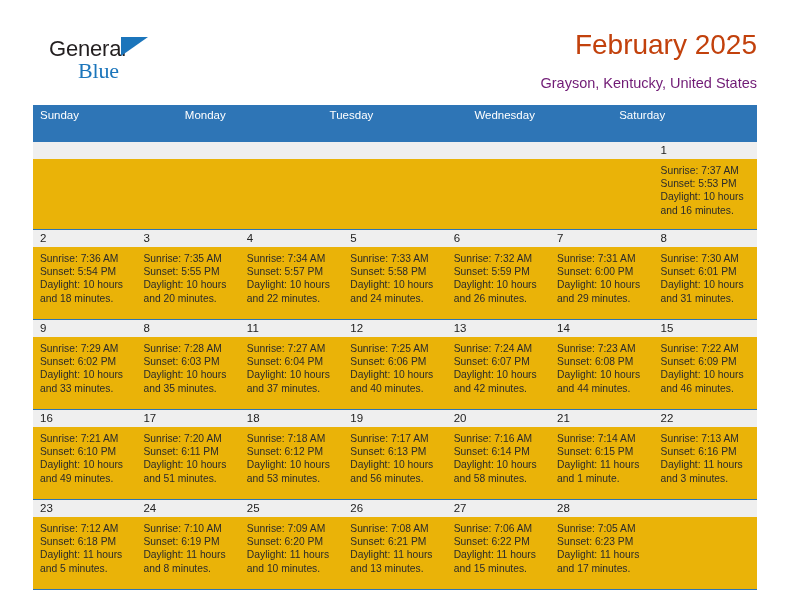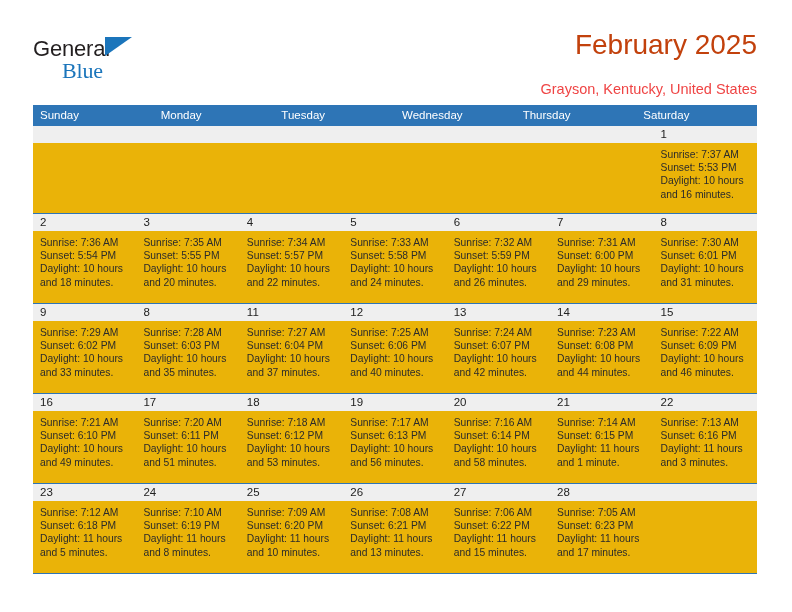--- a/index.html
+++ b/index.html
@@ -24,21 +24,21 @@
   
   .top {
     position: absolute;
     left: 33px;
     top: 28px;
     right: 35px;
     height: 72px;
   }
   .logo {
     position: absolute;
-    left: 0;
+    left: 16px;
     top: 8px;
     width: 140px;
     height: 54px;
   }
   .logo-general {
     position: absolute;
     left: 0;
     top: 0;
     font-size: 22px;
     letter-spacing: -0.2px;
@@ -70,38 +70,38 @@
     text-align: right;
   }
   .month-title {
     font-size: 28px;
     color: #c2410c;
     line-height: 34px;
     white-space: nowrap;
   }
   .location {
     font-size: 14.5px;
-    color: #ef4444;
+    color: #701a75;
     line-height: 22px;
-    margin-top: 16px;
+    margin-top: 10px;
     white-space: nowrap;
   }
 
   
   .calendar {
     position: absolute;
     left: 33px;
     top: 105px;
     width: 724px;
   }
   .weekday-row {
     display: flex;
     width: 100%;
     background: #2e75b6;
-    height: 21px;
+    height: 37px;
   }
   .weekday {
     flex: 1 1 0;
     color: #ffffff;
     font-size: 11.5px;
     line-height: 21px;
     padding-left: 7px;
     box-sizing: border-box;
     overflow: hidden;
     white-space: nowrap;
@@ -167,21 +167,20 @@
     </div>
 
   </div>
 
   <div class="calendar">
     <div class="weekday-row" id="weekday-row">
         <div class="weekday">Sunday</div>
         <div class="weekday">Monday</div>
         <div class="weekday">Tuesday</div>
         <div class="weekday">Wednesday</div>
-        <div class="weekday">Thursday</div>
         <div class="weekday">Saturday</div>
       </div>
     <div id="weeks-container">
         <div class="week first">
           <div class="day empty">
             <div class="day-strip"></div>
             <div class="day-body"></div>
           </div>
           <div class="day empty">
             <div class="day-strip"></div>

